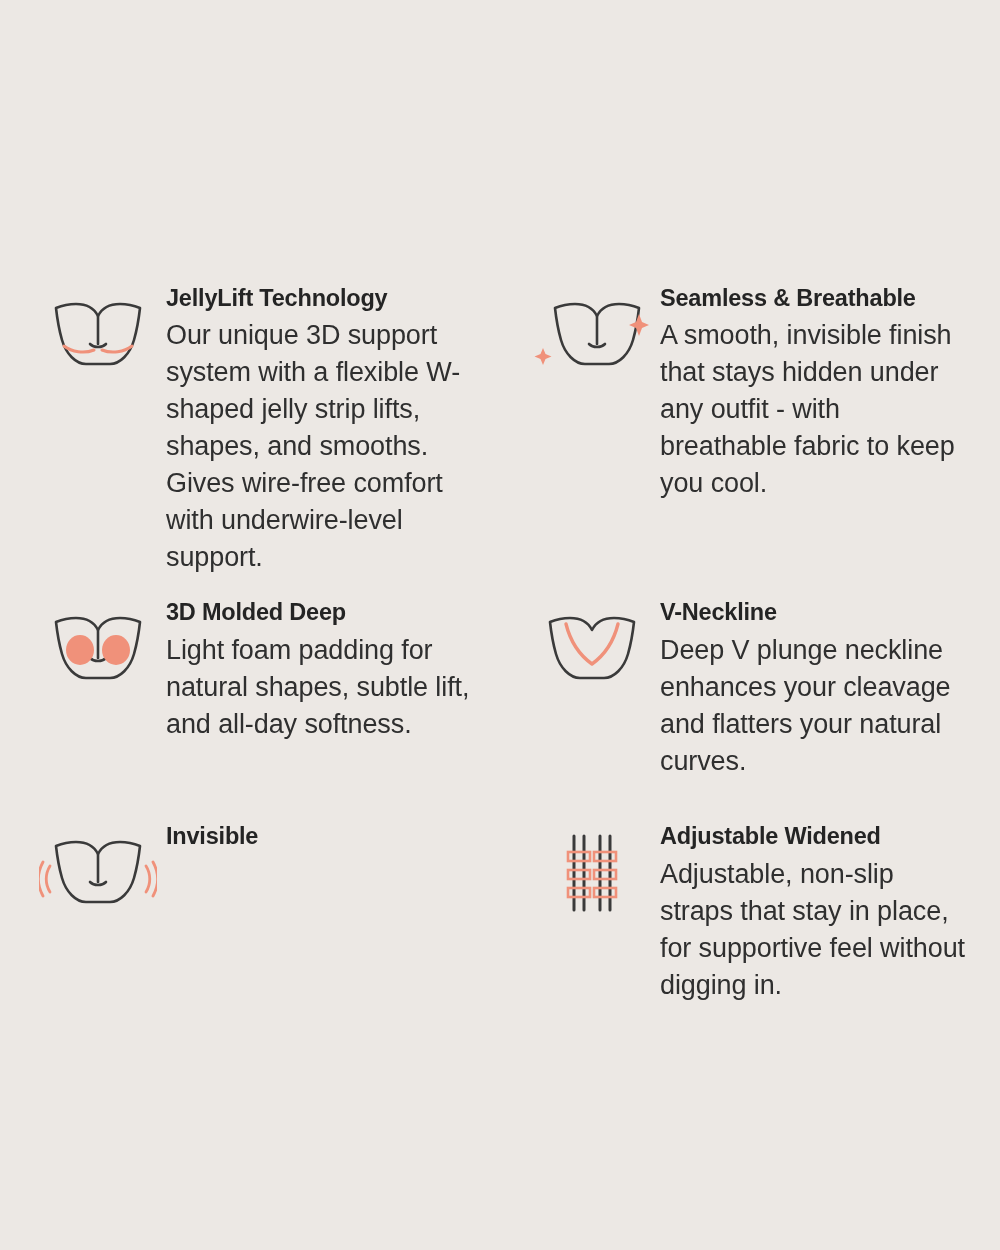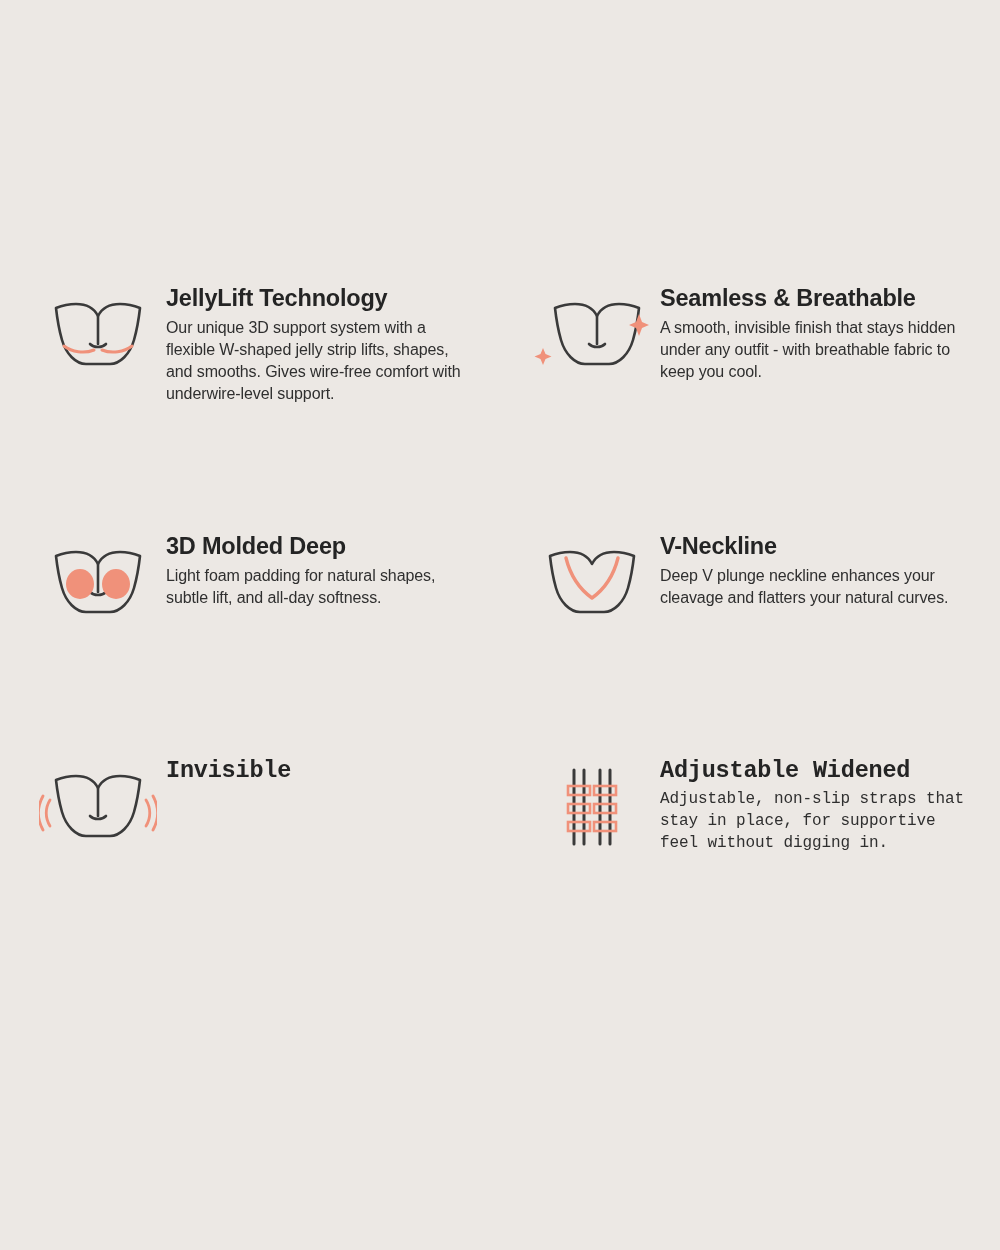--- a/index.html
+++ b/index.html
@@ -49,30 +49,30 @@
   }
   .feature-title {
     font-size: 23.5px;
     font-weight: bold;
     line-height: 1.25;
     color: #242424;
     margin: 0 0 4px 0;
     letter-spacing: -0.2px;
   }
   .feature-desc {
-    font-size: 16px;
+    font-size: 27px;
     line-height: 1.37;
     color: #2f2f2f;
     margin: 0;
     letter-spacing: -0.1px;
   }
   
   .row-1 { min-height: 248px; }
   .row-2 { min-height: 224px; }
-  .row-3 { min-height: 200px; font-family: Liberation Mono, monospace; }
+  .row-3 { min-height: 200px; }
 
   svg { display: block; }
 </style>
 </head>
 <body>
 
 <div class="page">
   <div class="grid">
 
     <div class="feature row-1">

